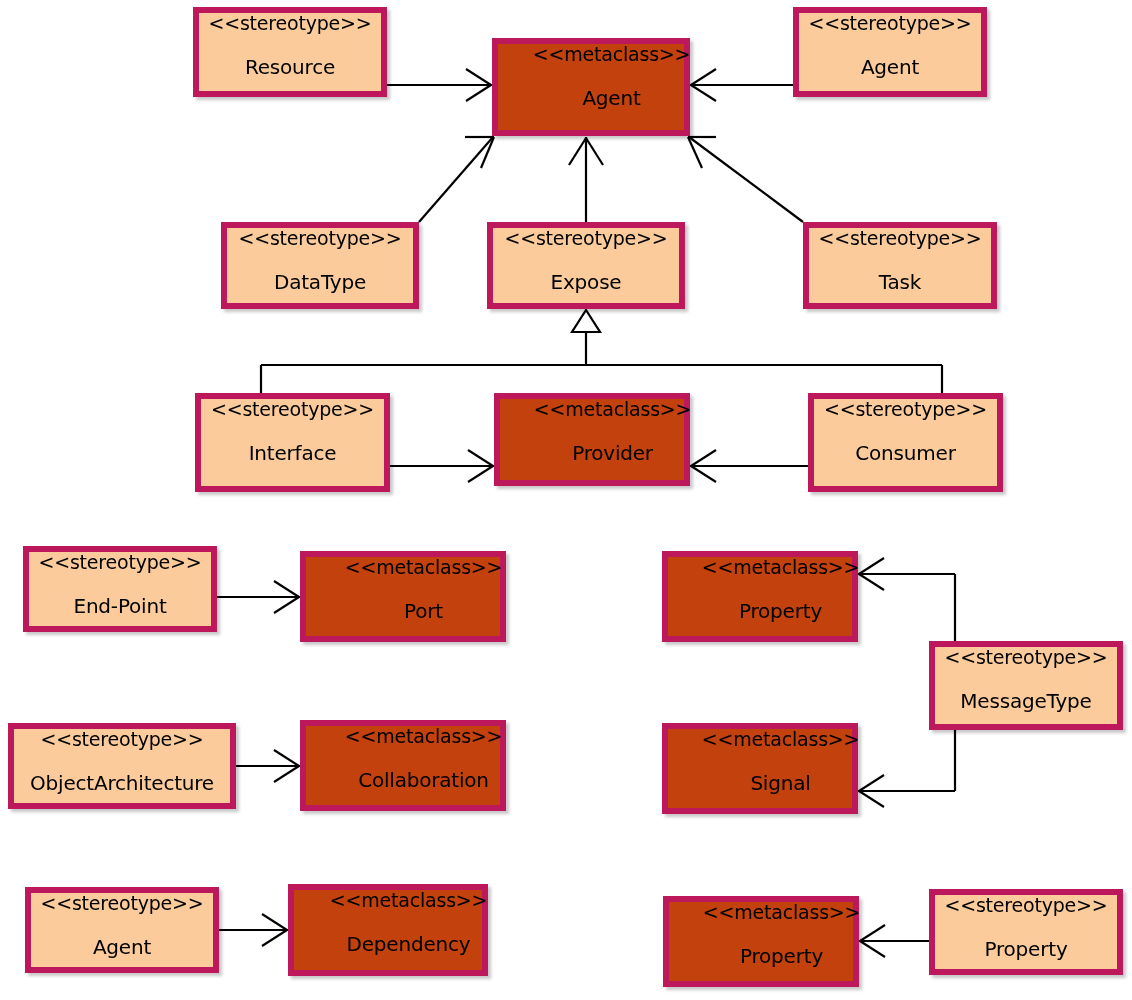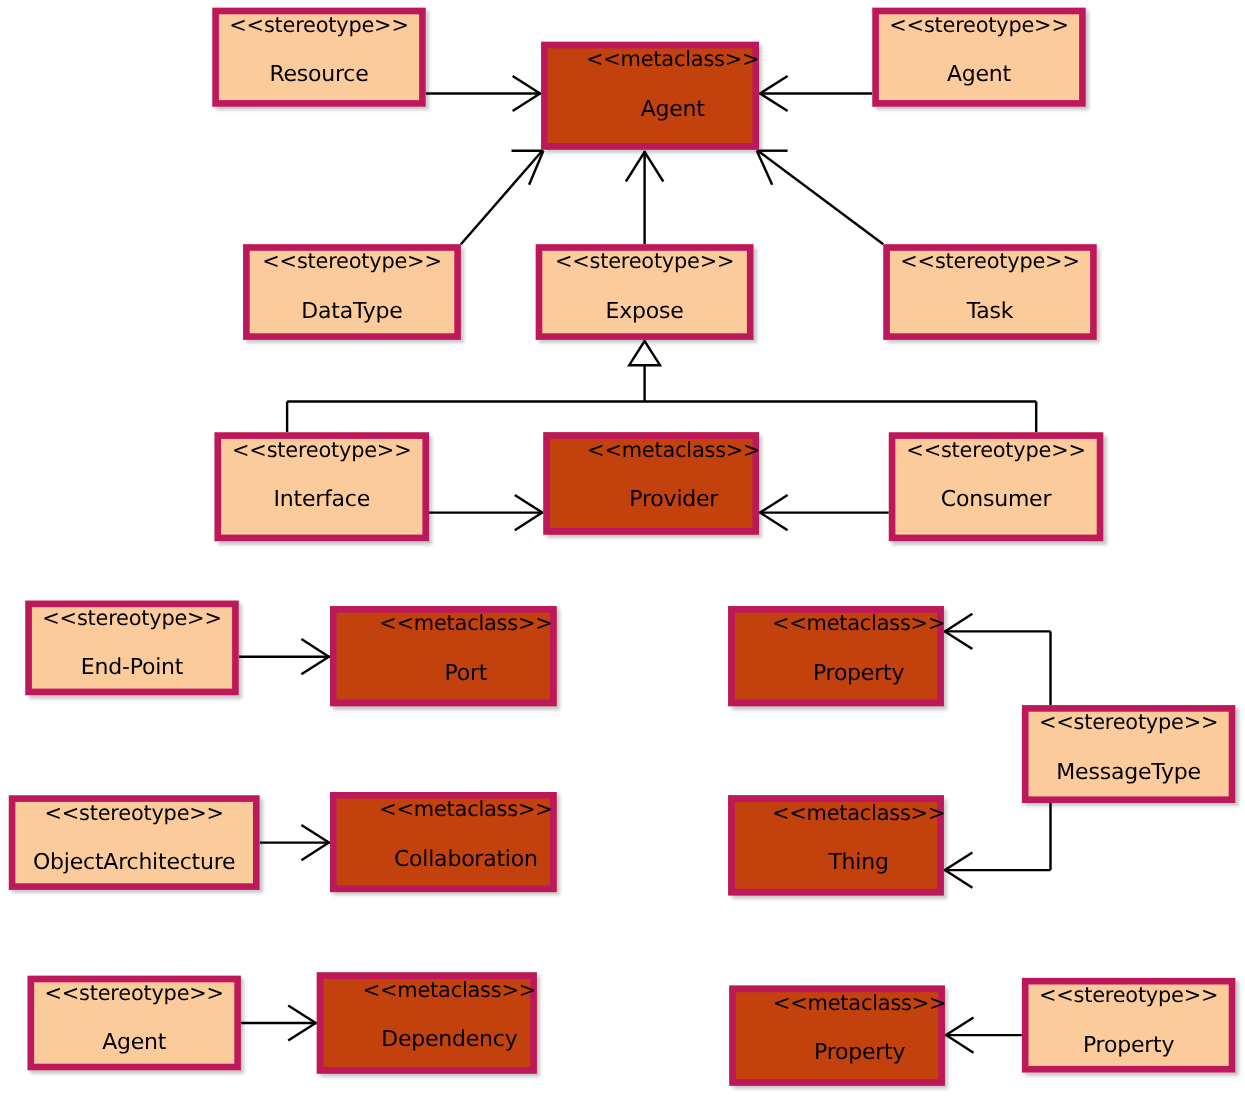--- a/index.html
+++ b/index.html
@@ -232,21 +232,21 @@
     <span class="nodename">ObjectArchitecture</span>
   </div>
 
   <div class="node metaclass" style="left:300px;top:720px;width:206px;height:91px;">
     <span class="keyword">&lt;&lt;metaclass&gt;&gt;</span>
     <span class="nodename">Collaboration</span>
   </div>
 
   <div class="node metaclass" style="left:662px;top:723px;width:196px;height:91px;">
     <span class="keyword">&lt;&lt;metaclass&gt;&gt;</span>
-    <span class="nodename">Thing</span>
+    <span class="nodename">Signal</span>
   </div>
 
   <div class="node stereotype" style="left:25px;top:887px;width:194px;height:86px;">
     <span class="keyword">&lt;&lt;stereotype&gt;&gt;</span>
     <span class="nodename">Agent</span>
   </div>
 
   <div class="node metaclass" style="left:288px;top:884px;width:200px;height:92px;">
     <span class="keyword">&lt;&lt;metaclass&gt;&gt;</span>
     <span class="nodename">Dependency</span>

